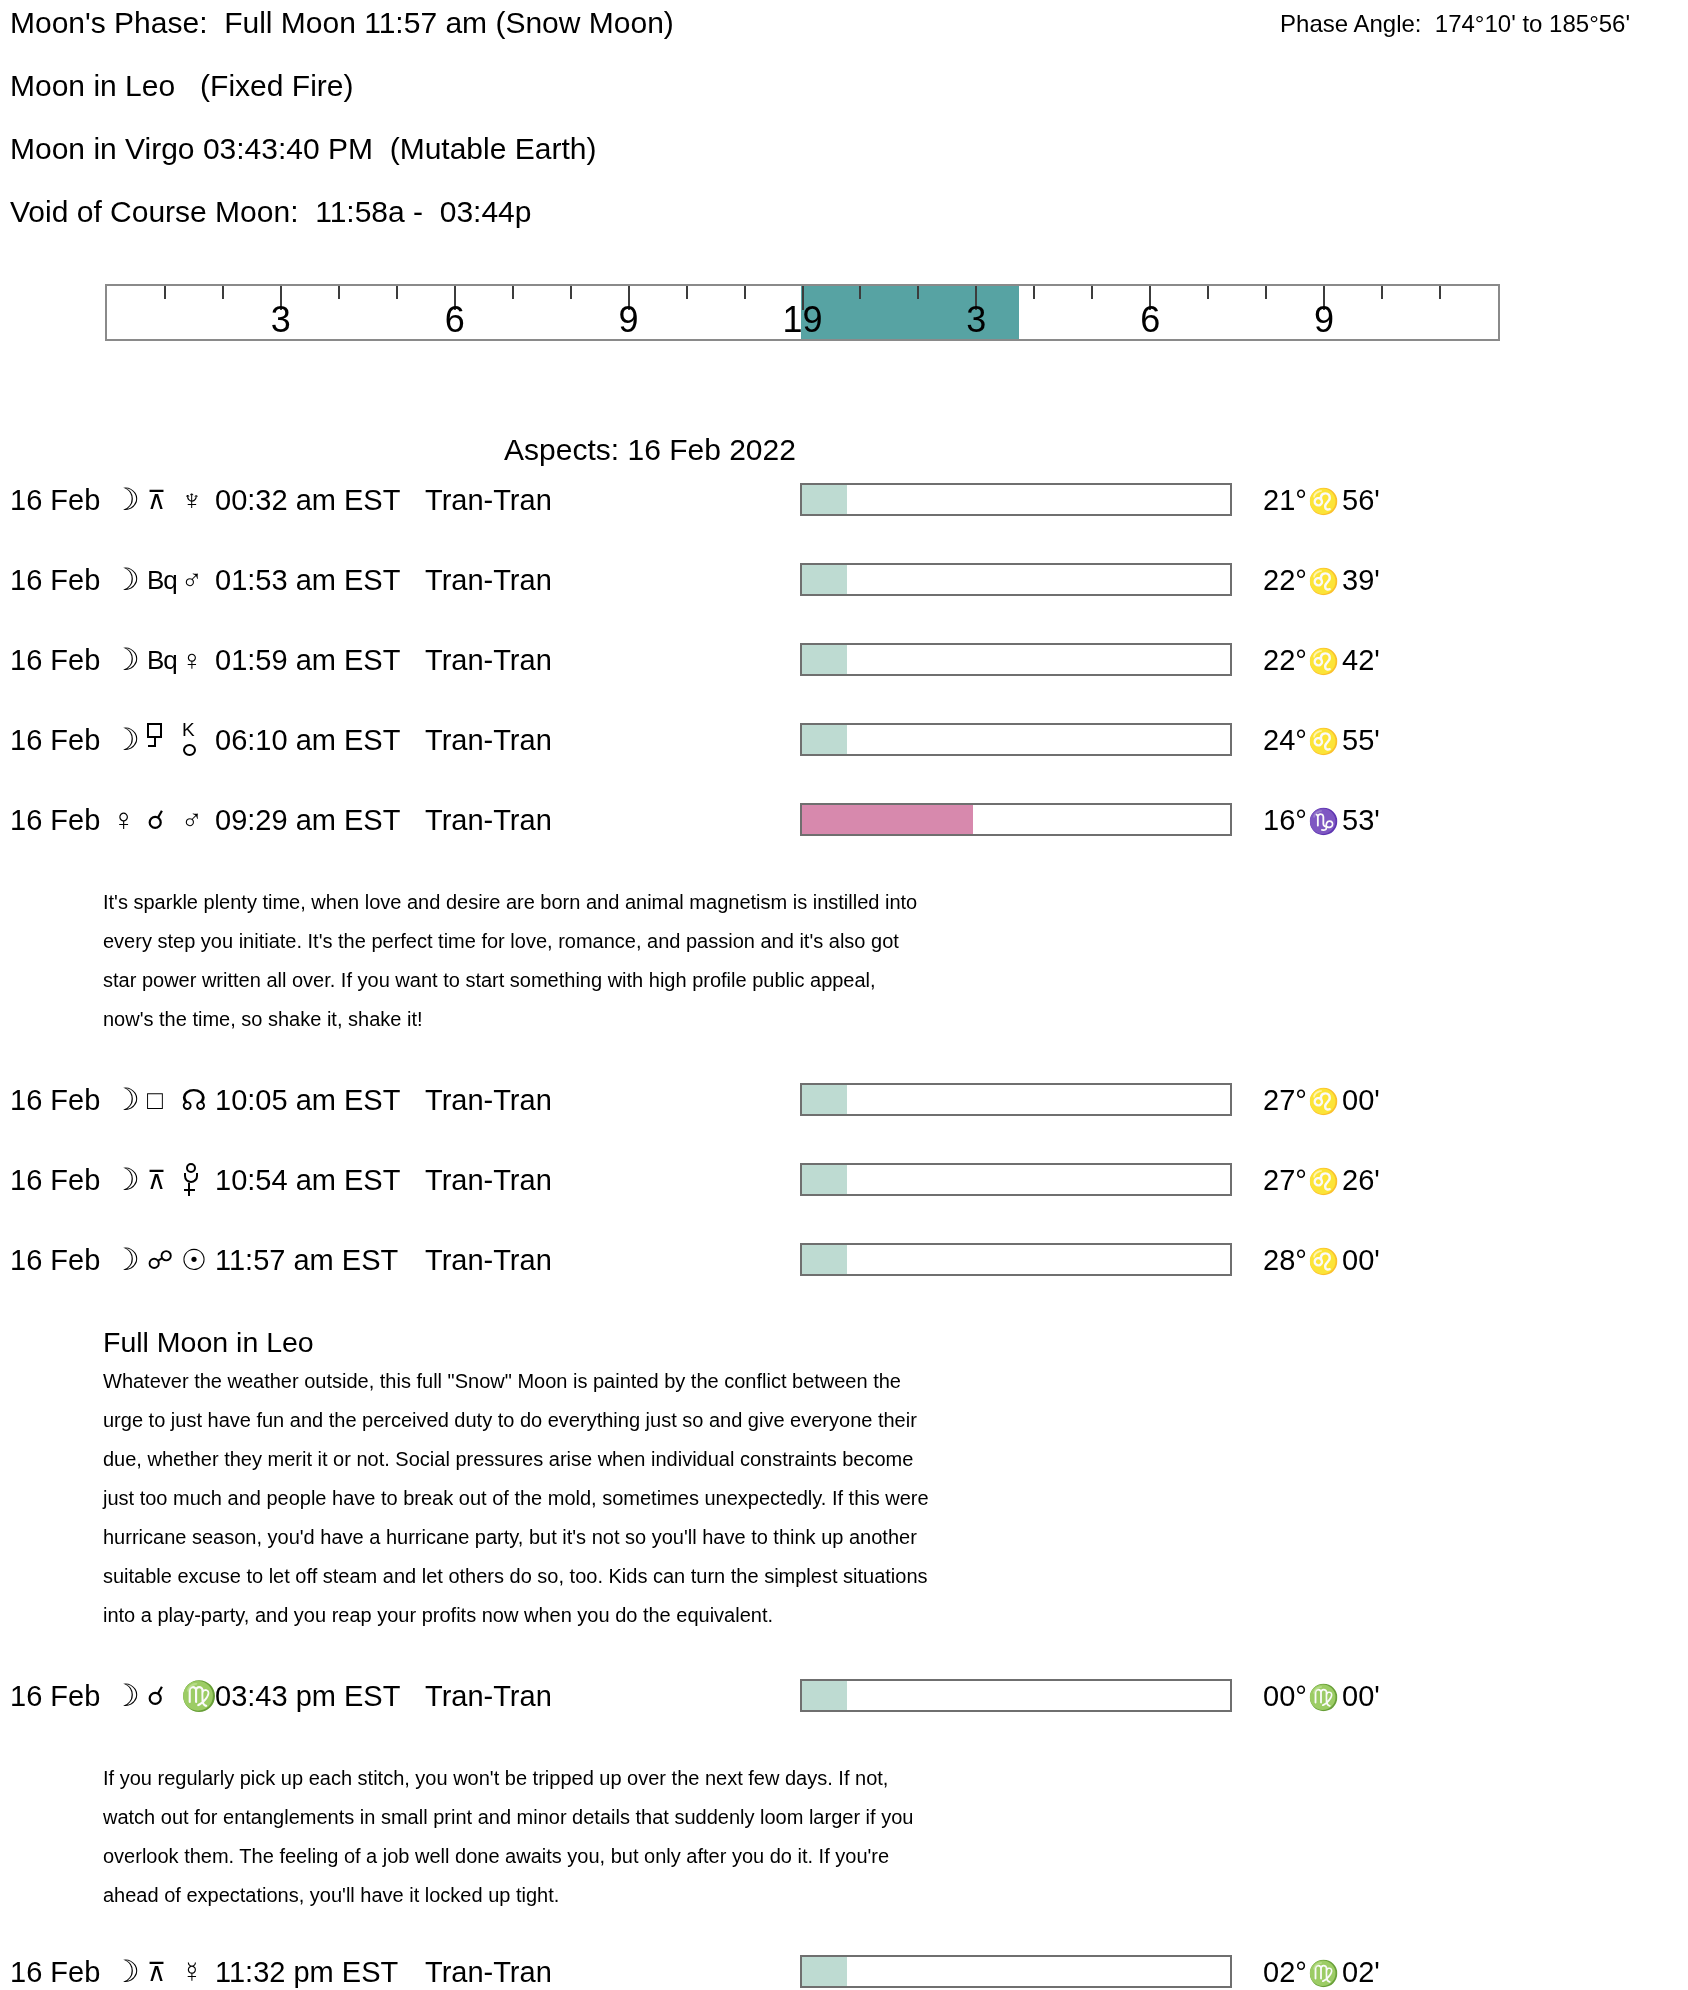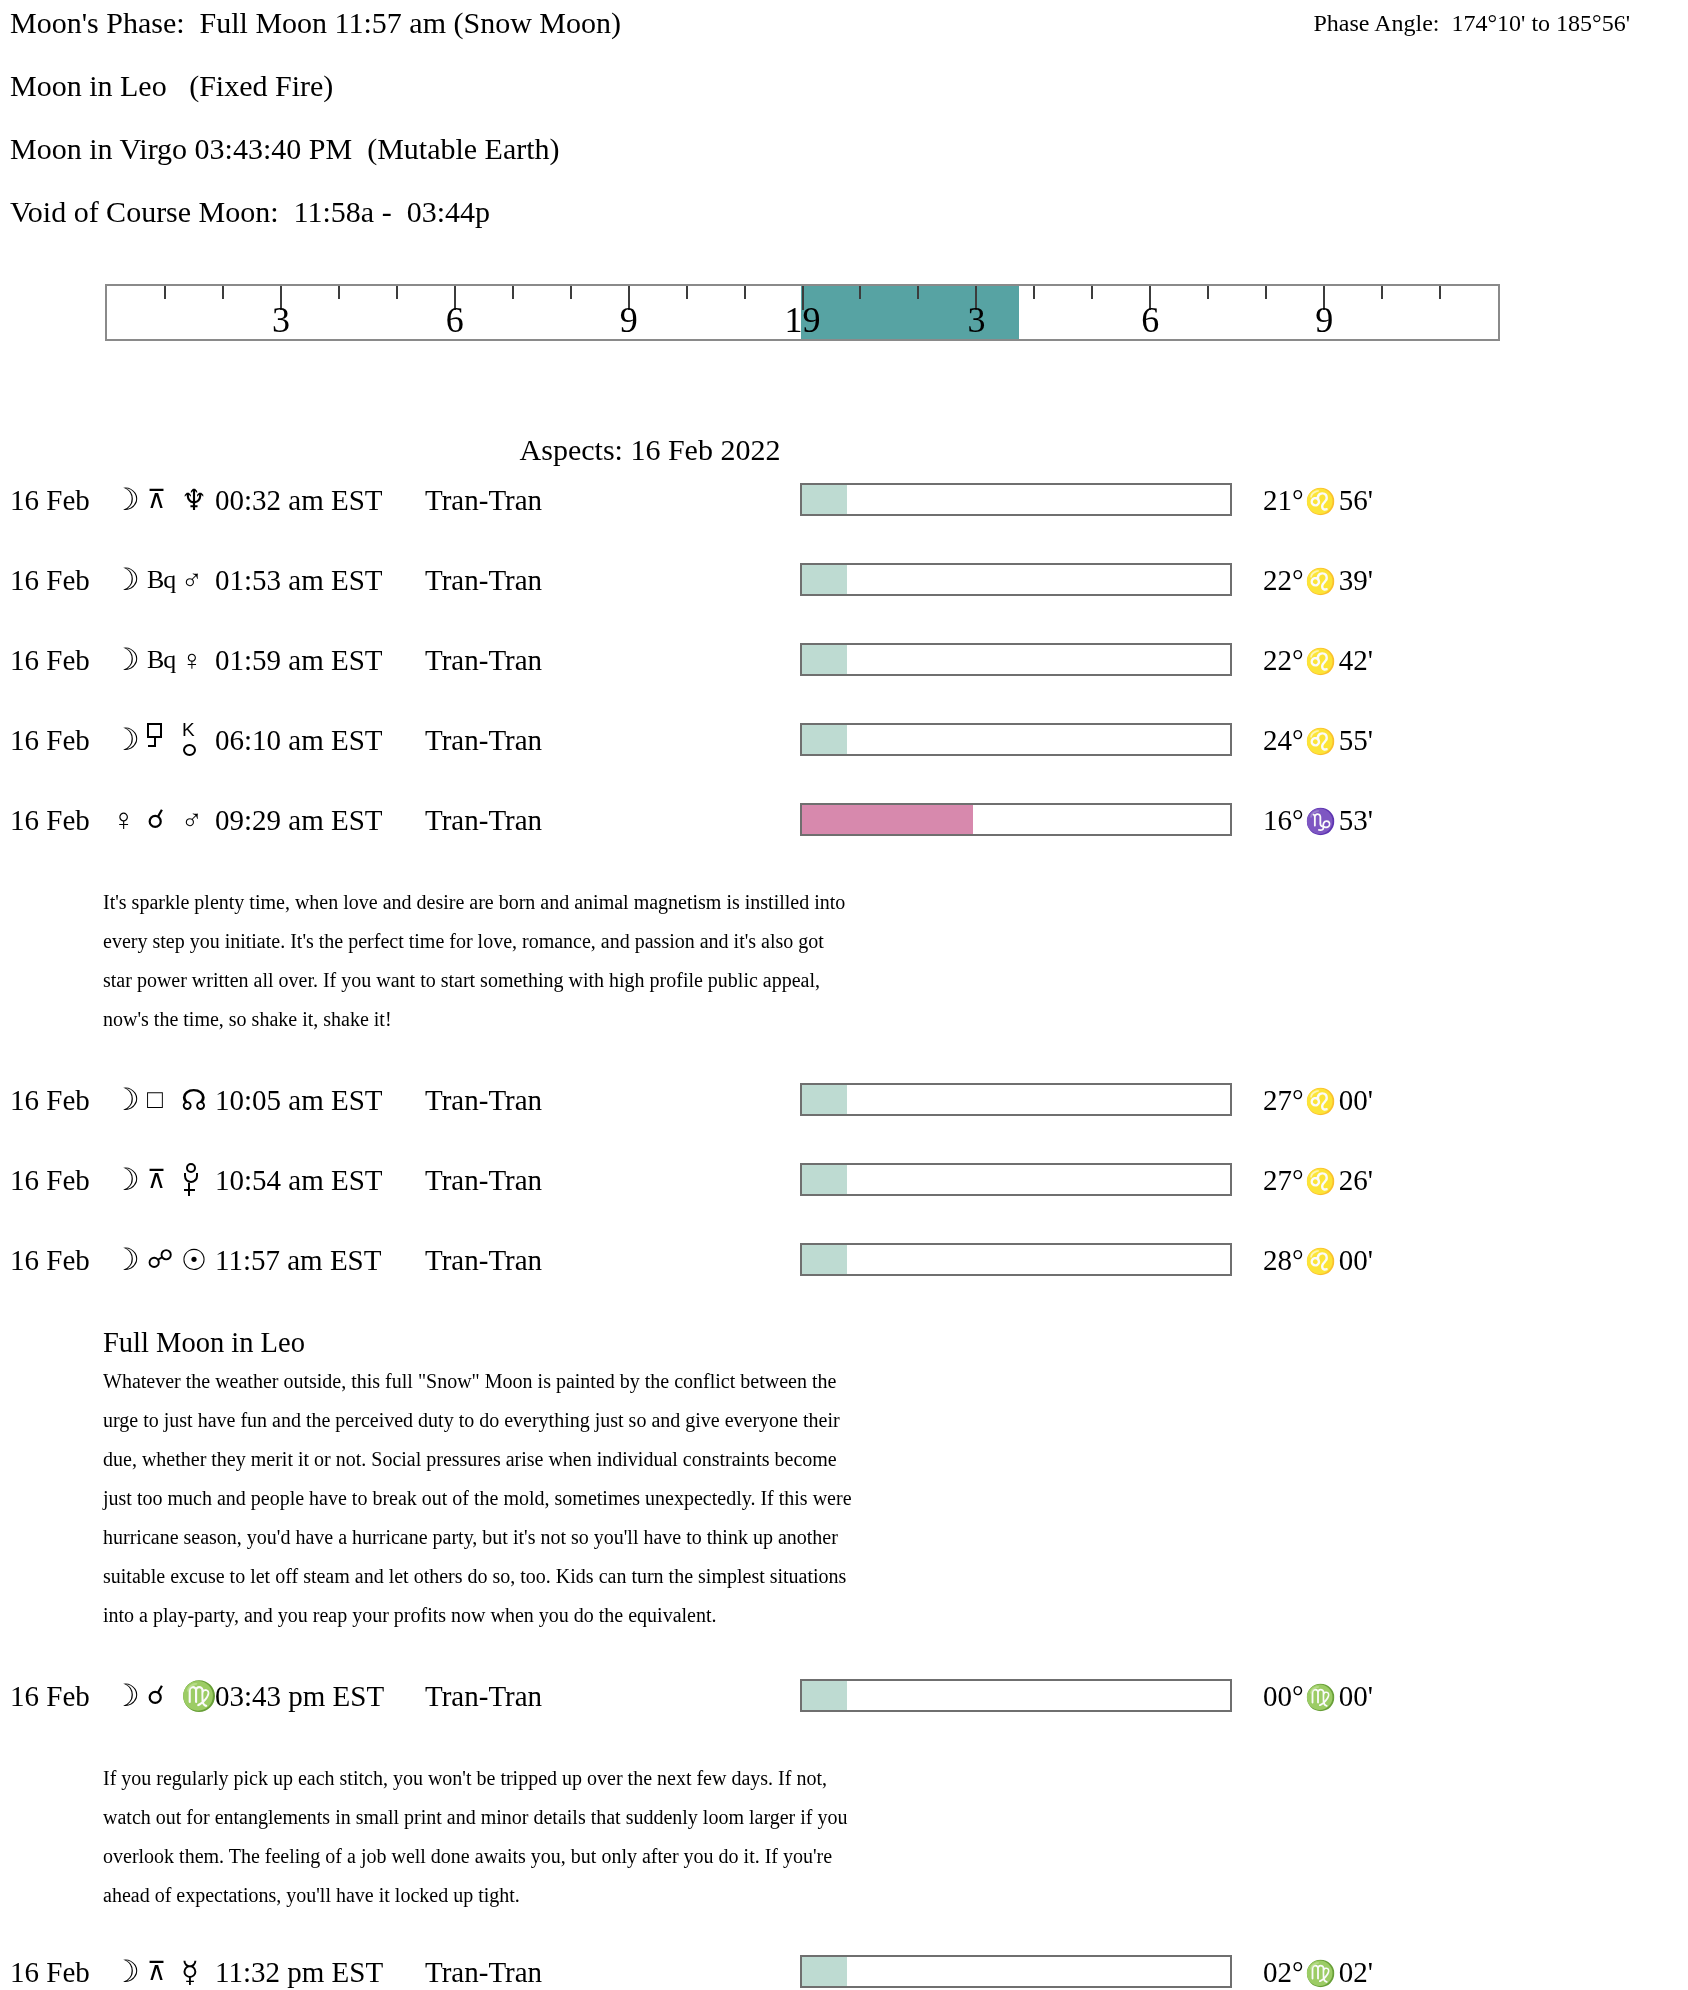--- a/index.html
+++ b/index.html
@@ -1,17 +1,17 @@
 <!DOCTYPE html>
 <html><head>
 <meta charset="utf-8">
 <style>
   html,body{margin:0;padding:0;background:#fff;}
   .page{position:relative;width:1688px;height:1990px;background:#fff;overflow:hidden;
-        font-family:Liberation Serif, serif;color:#000;}
+        font-family:Liberation Sans, sans-serif;color:#000;}
 
   
   .hline{position:absolute;left:10px;font-size:30px;line-height:34px;white-space:pre;}
   .hline.l1{top:6px;}
   .hline.l2{top:69px;}
   .hline.l3{top:132px;}
   .hline.l4{top:195px;}
   .phase-angle{position:absolute;top:10px;right:58px;font-size:24px;white-space:pre;}
 
   

